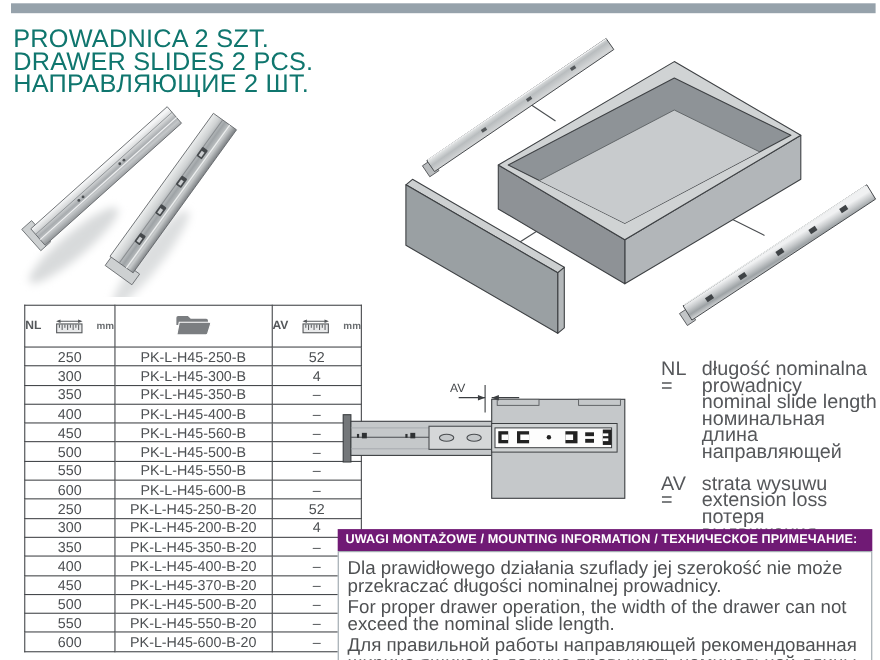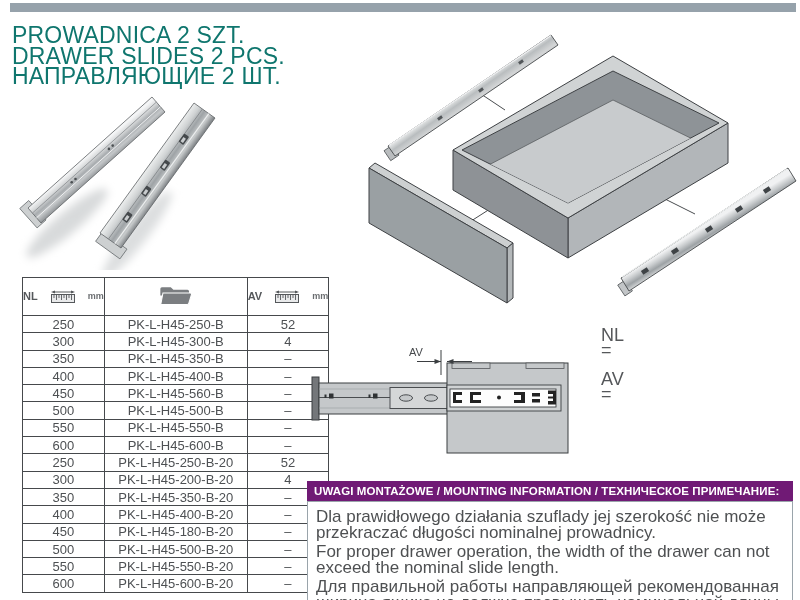--- a/index.html
+++ b/index.html
@@ -296,21 +296,21 @@
       <td>PK-L-H45-350-B-20</td>
       <td>–</td>
     </tr>
         <tr>
       <td>400</td>
       <td>PK-L-H45-400-B-20</td>
       <td>–</td>
     </tr>
         <tr>
       <td>450</td>
-      <td>PK-L-H45-180-B-20</td>
+      <td>PK-L-H45-370-B-20</td>
       <td>–</td>
     </tr>
         <tr>
       <td>500</td>
       <td>PK-L-H45-500-B-20</td>
       <td>–</td>
     </tr>
         <tr>
       <td>550</td>
       <td>PK-L-H45-550-B-20</td>
@@ -368,23 +368,34 @@
       <polygon points="136,21.5 129.5,19 129.5,24" fill="#3b3e41" stroke="none"></polygon>
       <line x1="142" y1="21.5" x2="167" y2="21.5"></line>
       <polygon points="142,21.5 148.5,19 148.5,24" fill="#3b3e41" stroke="none"></polygon>
       <text x="111" y="16" text-anchor="middle" font-size="11" fill="#46494c" stroke="none">AV</text>
     </g>
   </svg>
 
   <div class="defs">
     <div class="def">
       <span class="term">NL =</span>
+      <span class="lines">
+        <span>długość nominalna prowadnicy</span>
+        <span>nominal slide length</span>
+        <span>номинальная длина</span>
+        <span>направляющей</span>
+      </span>
     </div>
     <div class="def">
       <span class="term">AV =</span>
+      <span class="lines">
+        <span>strata wysuwu</span>
+        <span>extension loss</span>
+        <span>потеря выдвижения</span>
+      </span>
     </div>
   </div>
 
   <div class="info">
     <div class="info-hdr" style="background:#701a75;">UWAGI MONTAŻOWE / MOUNTING INFORMATION / ТЕХНИЧЕСКОЕ ПРИМЕЧАНИЕ:</div>
     <div class="info-body">
       <p>Dla prawidłowego działania szuflady jej szerokość nie może przekraczać długości nominalnej prowadnicy.</p>
       <p>For proper drawer operation, the width of the drawer can not exceed the nominal slide length.</p>
       <p>Для правильной работы направляющей рекомендованная ширина ящика не должна превышать номинальной длины направляющей.</p>
     </div>

